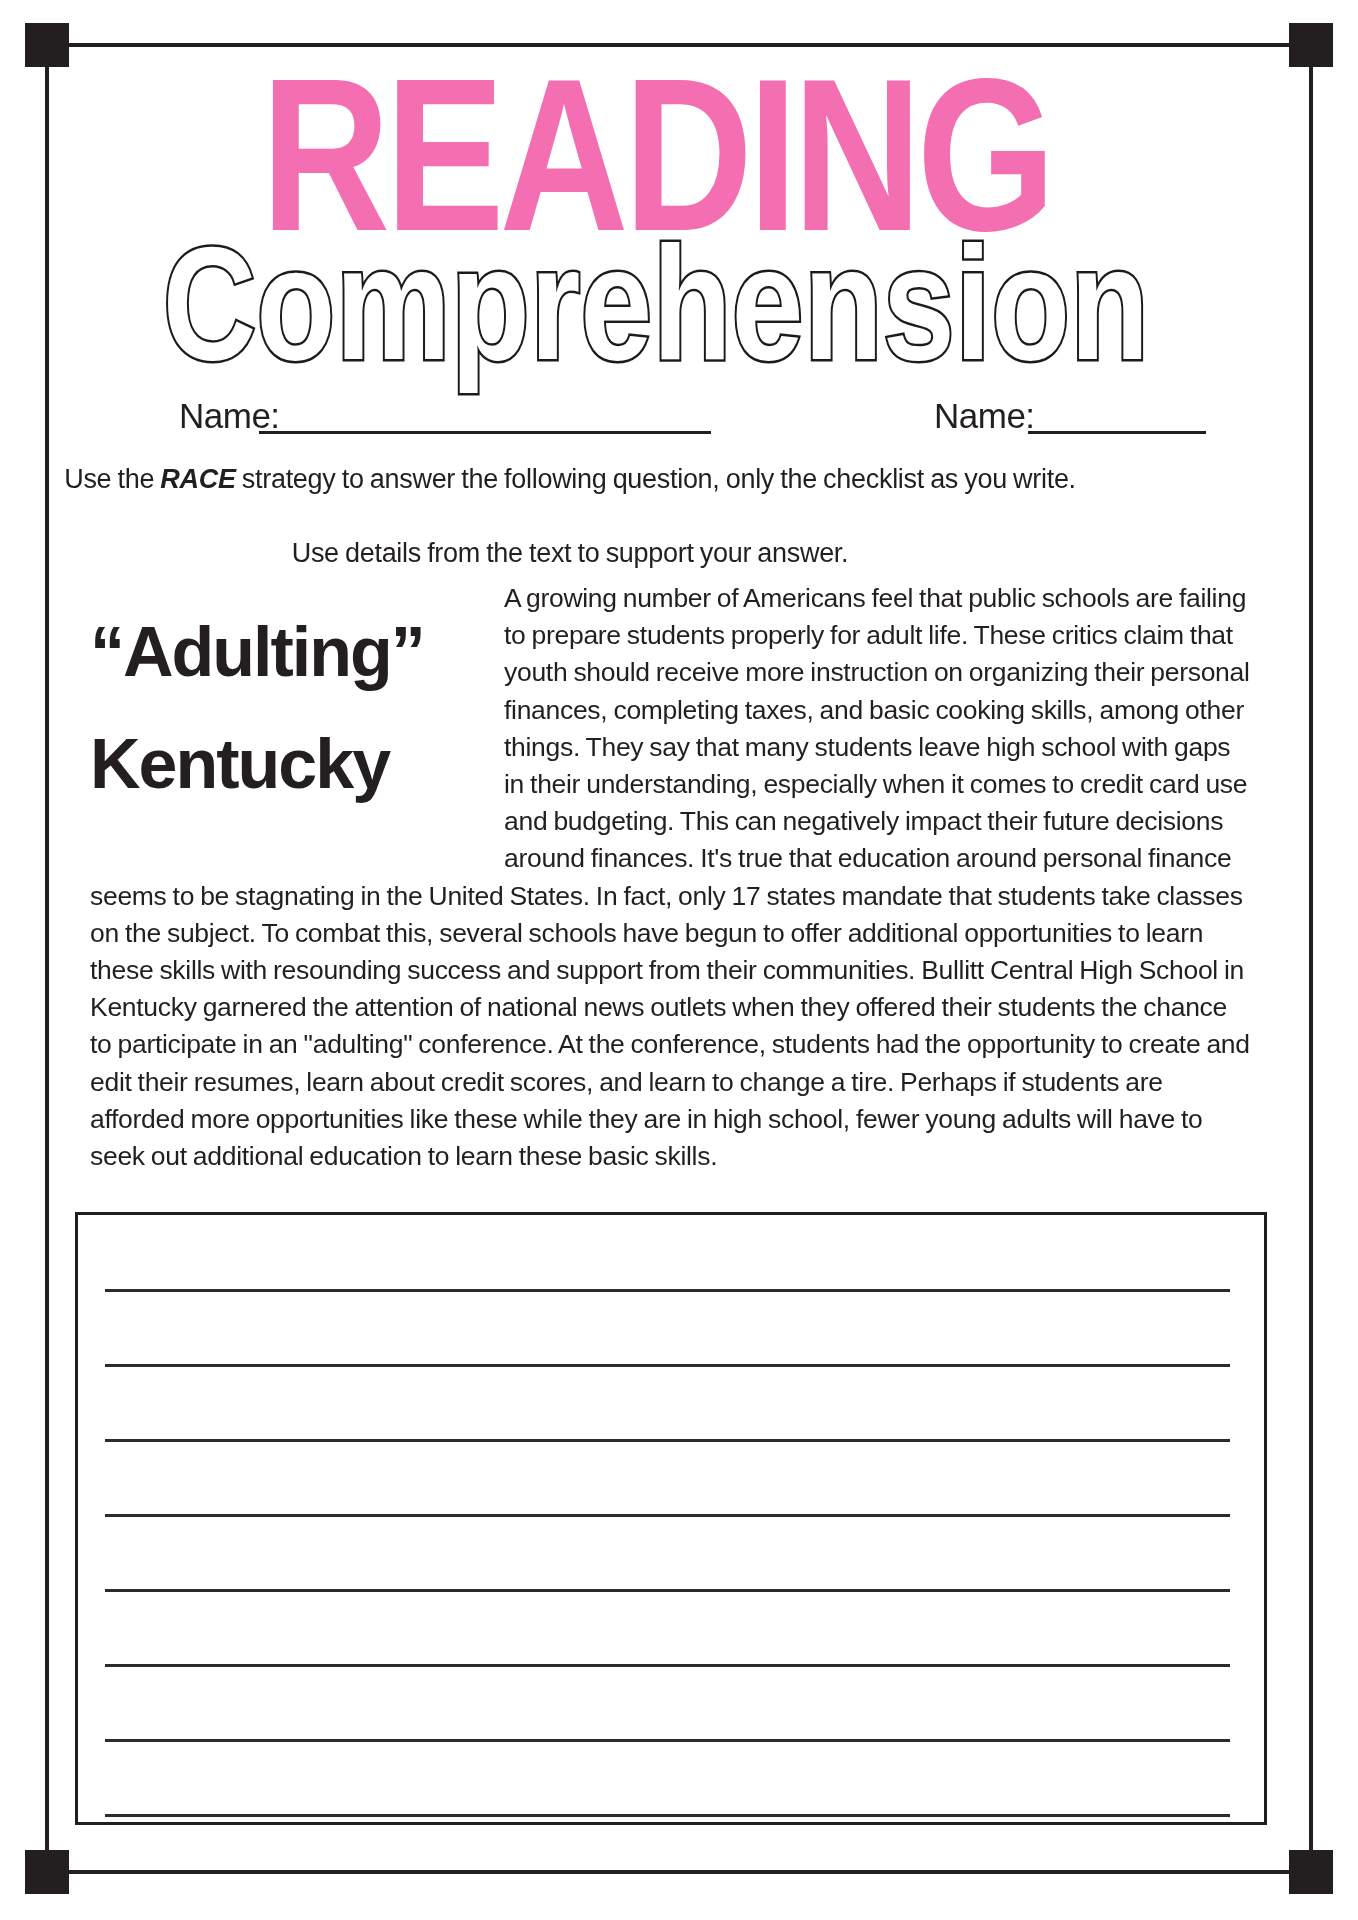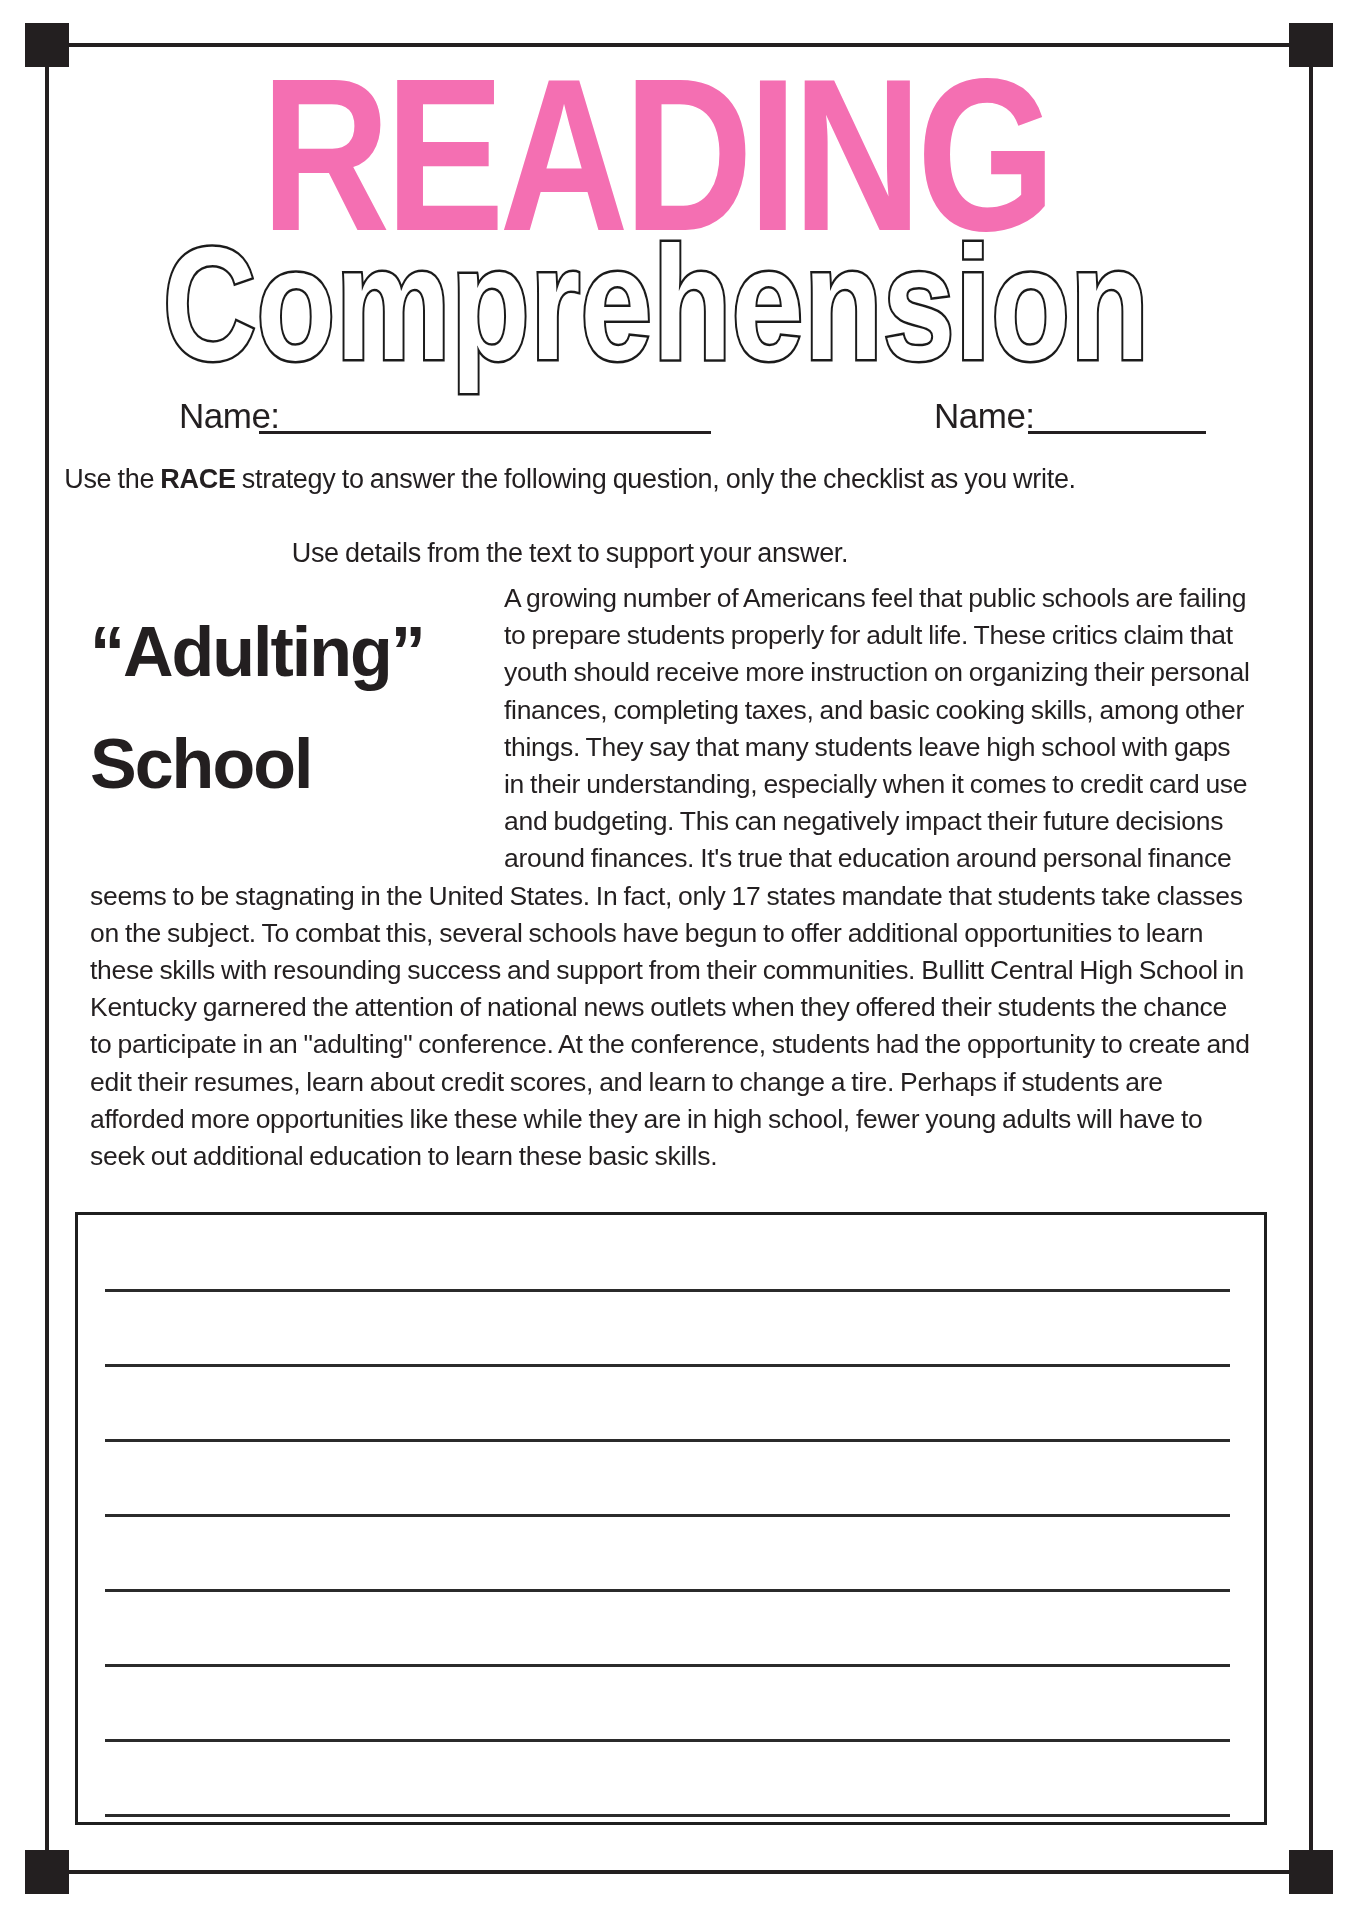--- a/index.html
+++ b/index.html
@@ -81,21 +81,21 @@
   .instructions {
     position: absolute;
     left: 45px; top: 461px;
     width: 1050px;
     text-align: center;
     font-size: 27px;
     line-height: 37px;
     letter-spacing: -0.3px;
     word-spacing: -1px;
   }
-  .instructions b { font-weight: 700; }
+  .instructions b { font-weight: 700; font-style: italic; }
 
   
   .passage {
     position: absolute;
     left: 90px; top: 580px;
     width: 1162px;
     font-size: 26.5px;
     line-height: 37.2px;
     letter-spacing: -0.3px;
     word-spacing: -1px;
@@ -151,21 +151,21 @@
 
 <div class="instructions">
   <span>Use the </span><b>RACE</b><span> strategy to answer the following question, only the checklist as you write.</span><br>
   <br>
   <span>Use details from the text to support your answer.</span>
 </div>
 
 <div class="passage">
   <div class="passage-title">
     <div>“Adulting”</div>
-    <div>School</div>
+    <div>Kentucky</div>
   </div>
   <span class="passage-body">A growing number of Americans feel that public schools are failing to prepare students properly for adult life. These critics claim that youth should receive more instruction on organizing their personal finances, completing taxes, and basic cooking skills, among other things. They say that many students leave high school with gaps in their understanding, especially when it comes to credit card use and budgeting. This can negatively impact their future decisions around finances. It's true that education around personal finance seems to be stagnating in the United States. In fact, only 17 states mandate that students take classes on the subject. To combat this, several schools have begun to offer additional opportunities to learn these skills with resounding success and support from their communities. Bullitt Central High School in Kentucky garnered the attention of national news outlets when they offered their students the chance to participate in an "adulting" conference. At the conference, students had the opportunity to create and edit their resumes, learn about credit scores, and learn to change a tire. Perhaps if students are afforded more opportunities like these while they are in high school, fewer young adults will have to seek out additional education to learn these basic skills.</span>
 </div>
 
 <div class="answer-box">
     <div class="answer-line"></div>
     <div class="answer-line"></div>
     <div class="answer-line"></div>
     <div class="answer-line"></div>
     <div class="answer-line"></div>

